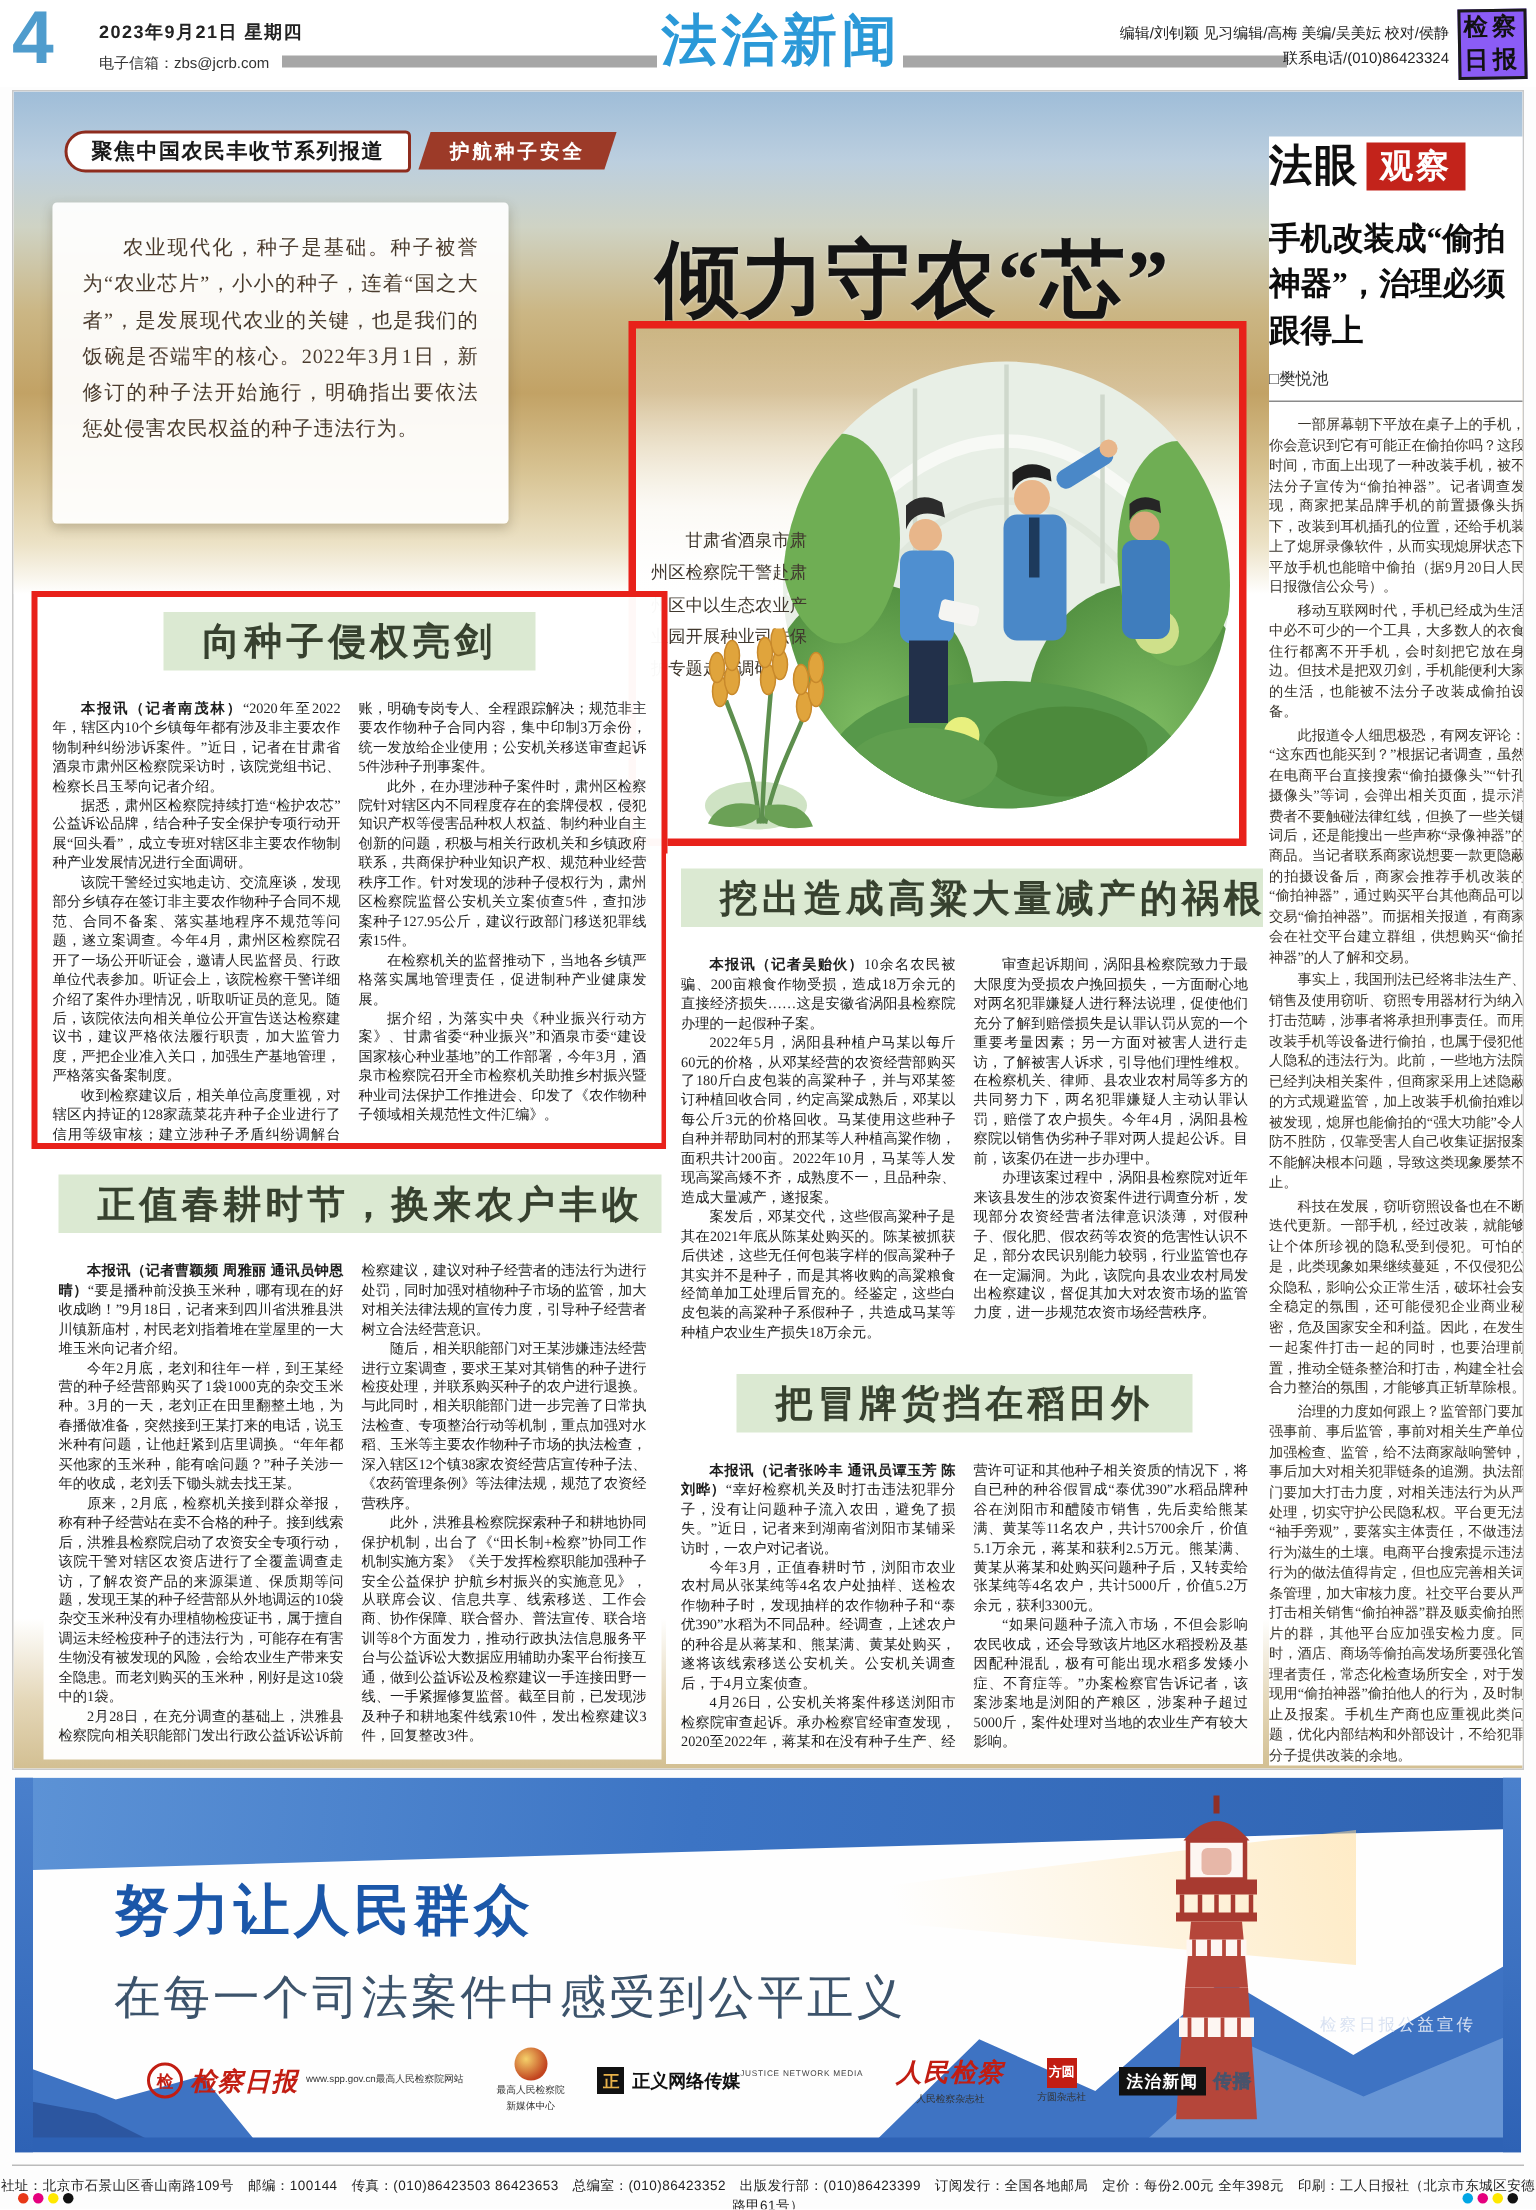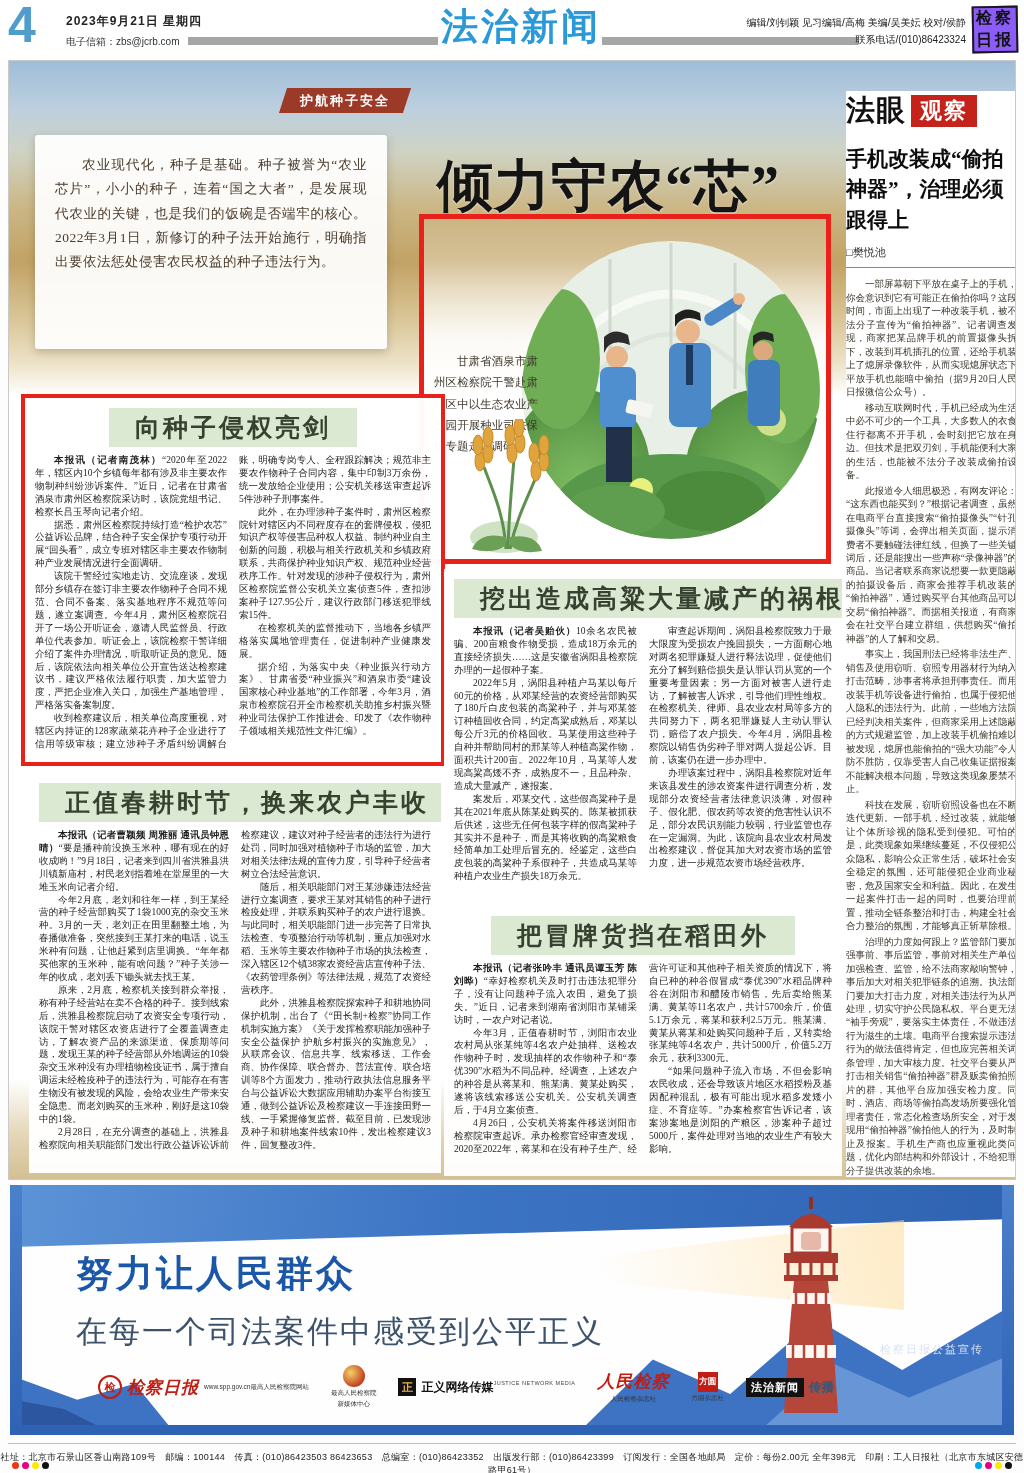--- a/index.html
+++ b/index.html
@@ -28,21 +28,21 @@
   .hero { position:absolute; left:0; top:0; width:1006px; height:335px;
           background:linear-gradient(180deg,#9fbdd8 0%,#bccfdf 14%,#cfd3c4 27%,#cbb684 44%,#c2a265 60%,#d8c494 76%,#ece2c6 90%,#ffffff 100%); }
   .wheat-strip { position:absolute; left:0; top:1018px; width:1006px; height:100px; z-index:1;
           background:linear-gradient(180deg, rgba(216,196,148,0) 0%, rgba(206,182,126,0.55) 55%, rgba(196,170,110,0.75) 100%); }
 
   .series-banner { position:absolute; left:34px; top:26px; z-index:6; background:#fff; border:2px solid #8e2c1e;
           border-radius:16px 4px 4px 16px; padding:3px 16px; font-size:14px; font-weight:700; color:#1a1a1a; letter-spacing:1px; }
   .ribbon { position:absolute; left:274px; top:27px; width:124px; height:25px; z-index:5; background:#9c3a28; transform:skewX(-18deg); }
   .ribbon span { display:block; transform:skewX(18deg); color:#fff; font-size:13px; font-weight:700; letter-spacing:2px; line-height:25px; text-align:center; }
 
-  .intro-box { position:absolute; left:26px; top:74px; width:352px; height:214px; z-index:5;
+  .intro-box { position:absolute; left:26px; top:74px; width:304px; height:214px; z-index:5;
           background:rgba(255,255,255,0.93); border-radius:3px; box-shadow:0 3px 8px rgba(60,50,30,0.25); padding:18px 20px; }
   .intro-text { font-family:"Liberation Serif",serif; font-size:13.5px; color:#4a3b2d; line-height:1.8; text-indent:2em; letter-spacing:.5px; text-align:justify; }
 
   .headline { position:absolute; left:428px; top:88px; width:414px; z-index:5; text-align:left; white-space:nowrap;
           font-family:"Liberation Serif",serif; font-size:56px; font-weight:900; color:#141414; letter-spacing:1px;
           text-shadow:0 1px 2px rgba(255,255,255,.55); }
 
   
   .photo-box { position:absolute; left:410px; top:153px; width:412px; height:350px; z-index:6; border:5px solid #e8211a;
           background:linear-gradient(180deg, rgba(255,255,255,0.05) 0px, rgba(255,255,255,0.88) 120px, #ffffff 185px); }
@@ -50,21 +50,21 @@
   .photo-caption { position:absolute; left:10px; top:132px; width:104px; font-family:"Liberation Serif",serif;
           font-size:11.5px; color:#40382e; line-height:1.85; text-indent:2em; text-align:justify; }
   .wheat-art { position:absolute; left:30px; top:200px; width:108px; height:138px; }
 
   
   .art { position:absolute; z-index:7; background:rgba(255,255,255,0.97); padding:8px 10px; overflow:hidden; }
   .art1 { left:12px; top:333px; width:424px; height:372px; border:4px solid #e8211a; }
   .art2 { left:435px; top:508px; width:398px; height:336px; }
   .art3 { left:435px; top:845px; width:398px; height:270px; }
   .art4 { left:20px;  top:712px; width:412px; height:400px; }
-  .art-title { display:block; width:fit-content; margin:2px auto 7px; background:#dbe9d2; padding:3px 26px;
+  .art-title { display:block; width:fit-content; margin:2px auto 20px; background:#dbe9d2; padding:3px 26px;
           font-family:Liberation Sans, sans-serif; font-size:25px; font-weight:600; color:#37412f; letter-spacing:3px; white-space:nowrap; }
   .art-body { column-count:2; column-gap:12px; height:calc(100% - 50px); overflow:hidden;
           font-family:"Liberation Serif",serif; font-size:9.5px; line-height:1.36; color:#1e1e1e; text-align:justify; }
   .para { text-indent:2em; margin:0; }
   .byline { font-weight:700; }
   .plist { display:contents; }
 
   
   .opinion { position:absolute; left:837px; top:30px; width:171px; height:1086px; z-index:7; background:#fff; overflow:hidden; }
   .op-badge { display:flex; align-items:center; }
@@ -150,20 +150,21 @@
     </div>
   </div>
 
   <div class="page-body">
     <div class="hero"></div>
     <div class="wheat-strip"></div>
 
     <div class="ribbon">
       <span>护航种子安全</span>
     </div>
+    <div class="series-banner">聚焦中国农民丰收节系列报道</div>
 
     <div class="intro-box">
       <p class="intro-text">农业现代化，种子是基础。种子被誉为“农业芯片”，小小的种子，连着“国之大者”，是发展现代农业的关键，也是我们的饭碗是否端牢的核心。2022年3月1日，新修订的种子法开始施行，明确指出要依法惩处侵害农民权益的种子违法行为。</p>
     </div>
 
     <div class="headline">倾力守农“芯”</div>
 
     <div class="photo-box">
       <svg class="photo-circle" viewBox="0 0 302 302">
         <defs>

